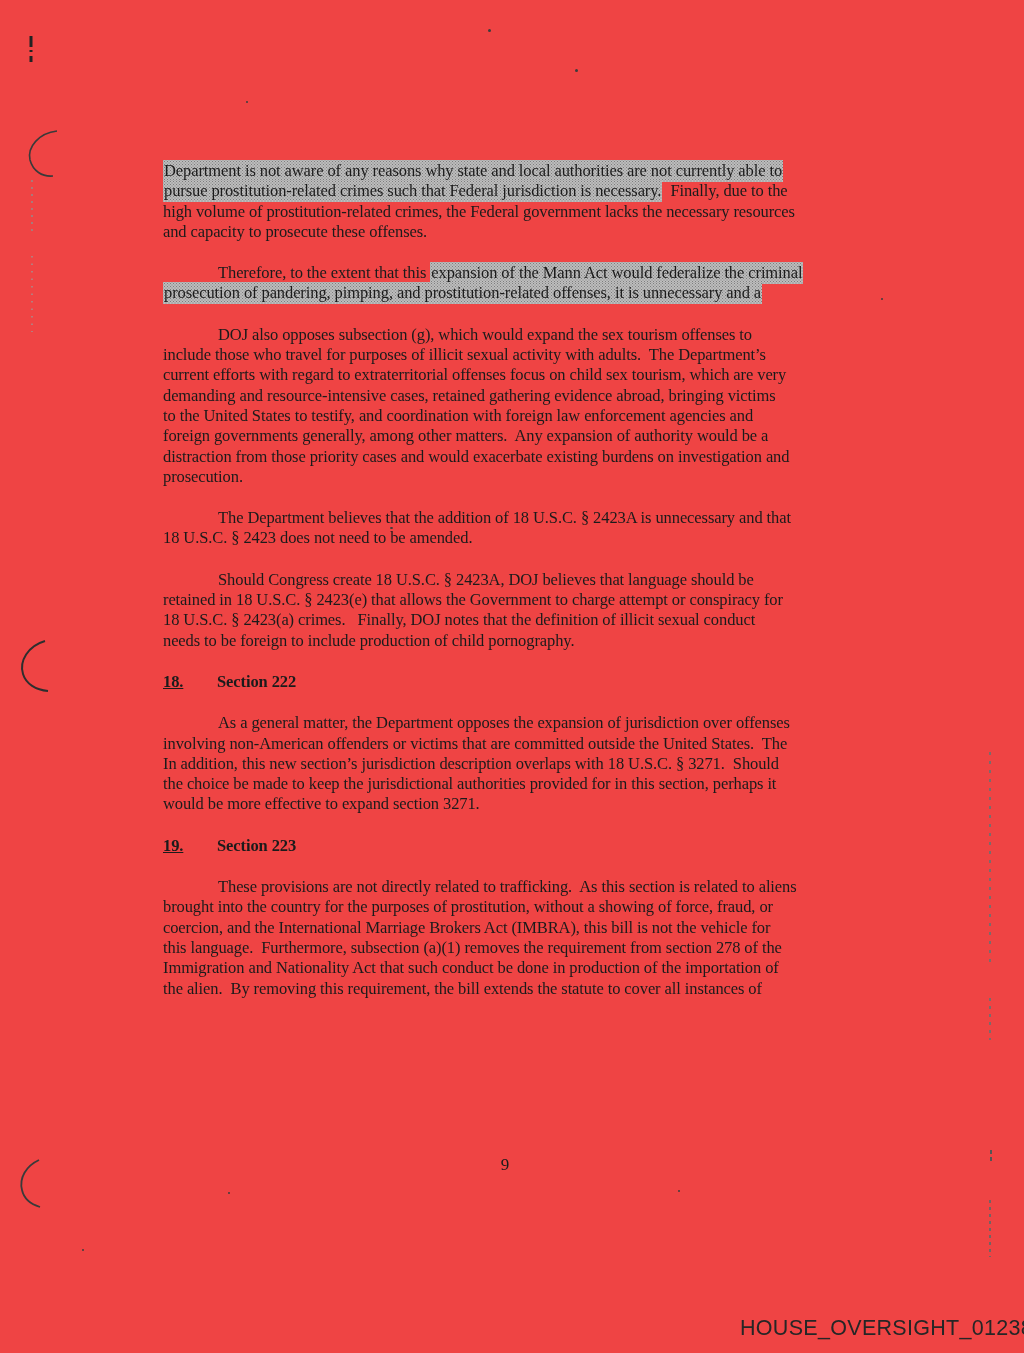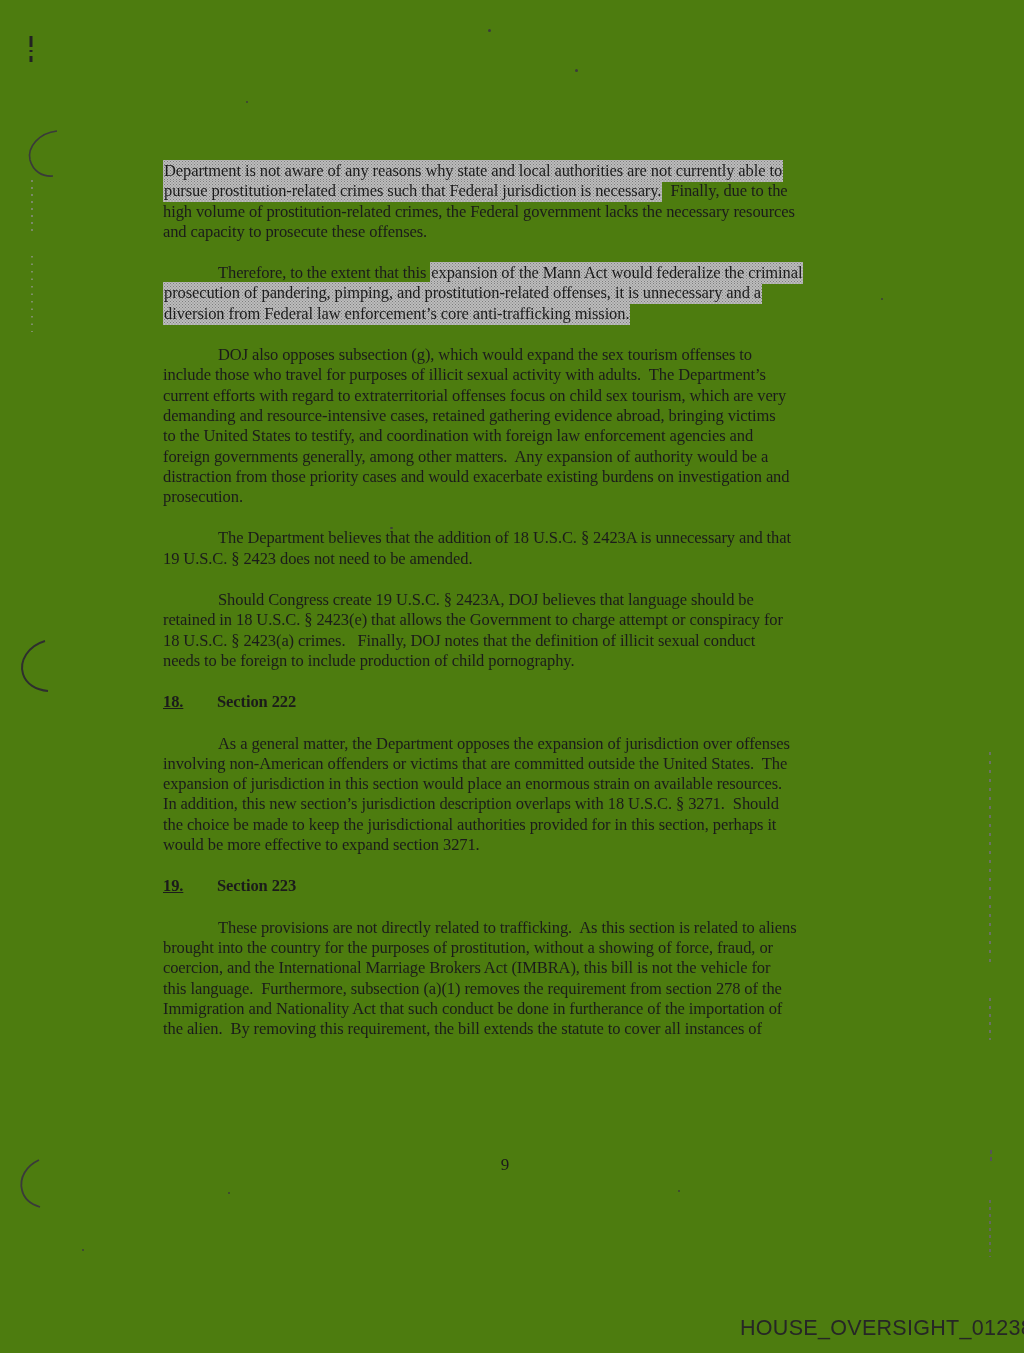--- a/index.html
+++ b/index.html
@@ -2,21 +2,21 @@
 <html style="--hl: #bdbdbd;"><head>
 <meta charset="utf-8">
 <style>
   * { box-sizing: border-box; }
   html, body { margin: 0; padding: 0; background: #e8e8e8; }
   .page {
     position: relative;
     width: 1024px;
     height: 1353px;
     margin: 0 auto;
-    background: #4d7c0f;
+    background: #ef4444;
     overflow: hidden;
     font-family: "Liberation Serif", serif;
     color: #1b1b1b;
   }
   .content {
     position: absolute;
     left: 163px;
     top: 161px;
     width: 712px;
     font-size: 16.5px;
@@ -95,58 +95,56 @@
   <div class="content">
       <div class="para">
         <div class="line"><span class="hl">Department is not aware of any reasons why state and local authorities are not currently able to</span></div>
         <div class="line"><span class="hl">pursue prostitution-related crimes such that Federal jurisdiction is necessary.</span><span class="plain">  Finally, due to the</span></div>
         <div class="line"><span class="plain">high volume of prostitution-related crimes, the Federal government lacks the necessary resources</span></div>
         <div class="line"><span class="plain">and capacity to prosecute these offenses.</span></div>
       </div>
       <div class="para indent">
         <div class="line"><span class="plain">Therefore, to the extent that this </span><span class="hl">expansion of the Mann Act would federalize the criminal</span></div>
         <div class="line"><span class="hl">prosecution of pandering, pimping, and prostitution-related offenses, it is unnecessary and a</span></div>
-        <div class="line"><span class="hl">diversion from Federal law enforcement’s core anti-trafficking mission.</span></div>
       </div>
       <div class="para indent">
         <div class="line"><span class="plain">DOJ also opposes subsection (g), which would expand the sex tourism offenses to</span></div>
         <div class="line"><span class="plain">include those who travel for purposes of illicit sexual activity with adults.  The Department’s</span></div>
         <div class="line"><span class="plain">current efforts with regard to extraterritorial offenses focus on child sex tourism, which are very</span></div>
         <div class="line"><span class="plain">demanding and resource-intensive cases, retained gathering evidence abroad, bringing victims</span></div>
         <div class="line"><span class="plain">to the United States to testify, and coordination with foreign law enforcement agencies and</span></div>
         <div class="line"><span class="plain">foreign governments generally, among other matters.  Any expansion of authority would be a</span></div>
         <div class="line"><span class="plain">distraction from those priority cases and would exacerbate existing burdens on investigation and</span></div>
         <div class="line"><span class="plain">prosecution.</span></div>
       </div>
       <div class="para indent">
         <div class="line"><span class="plain">The Department believes that the addition of 18 U.S.C. § 2423A is unnecessary and that</span></div>
-        <div class="line"><span class="plain">19 U.S.C. § 2423 does not need to be amended.</span></div>
+        <div class="line"><span class="plain">18 U.S.C. § 2423 does not need to be amended.</span></div>
       </div>
       <div class="para indent">
-        <div class="line"><span class="plain">Should Congress create 19 U.S.C. § 2423A, DOJ believes that language should be</span></div>
+        <div class="line"><span class="plain">Should Congress create 18 U.S.C. § 2423A, DOJ believes that language should be</span></div>
         <div class="line"><span class="plain">retained in 18 U.S.C. § 2423(e) that allows the Government to charge attempt or conspiracy for</span></div>
         <div class="line"><span class="plain">18 U.S.C. § 2423(a) crimes.   Finally, DOJ notes that the definition of illicit sexual conduct</span></div>
         <div class="line"><span class="plain">needs to be foreign to include production of child pornography.</span></div>
       </div>
       <div class="heading"><span class="h-num">18.</span><span class="h-title">Section 222</span></div>
       <div class="para indent">
         <div class="line"><span class="plain">As a general matter, the Department opposes the expansion of jurisdiction over offenses</span></div>
         <div class="line"><span class="plain">involving non-American offenders or victims that are committed outside the United States.  The</span></div>
-        <div class="line"><span class="plain">expansion of jurisdiction in this section would place an enormous strain on available resources.</span></div>
         <div class="line"><span class="plain">In addition, this new section’s jurisdiction description overlaps with 18 U.S.C. § 3271.  Should</span></div>
         <div class="line"><span class="plain">the choice be made to keep the jurisdictional authorities provided for in this section, perhaps it</span></div>
         <div class="line"><span class="plain">would be more effective to expand section 3271.</span></div>
       </div>
       <div class="heading"><span class="h-num">19.</span><span class="h-title">Section 223</span></div>
       <div class="para indent">
         <div class="line"><span class="plain">These provisions are not directly related to trafficking.  As this section is related to aliens</span></div>
         <div class="line"><span class="plain">brought into the country for the purposes of prostitution, without a showing of force, fraud, or</span></div>
         <div class="line"><span class="plain">coercion, and the International Marriage Brokers Act (IMBRA), this bill is not the vehicle for</span></div>
         <div class="line"><span class="plain">this language.  Furthermore, subsection (a)(1) removes the requirement from section 278 of the</span></div>
-        <div class="line"><span class="plain">Immigration and Nationality Act that such conduct be done in furtherance of the importation of</span></div>
+        <div class="line"><span class="plain">Immigration and Nationality Act that such conduct be done in production of the importation of</span></div>
         <div class="line"><span class="plain">the alien.  By removing this requirement, the bill extends the statute to cover all instances of</span></div>
       </div>
     </div>
 
   <div class="page-number">9</div>
   <div class="bates">HOUSE_OVERSIGHT_012380</div>
 
 </div>
 
 </body></html>

